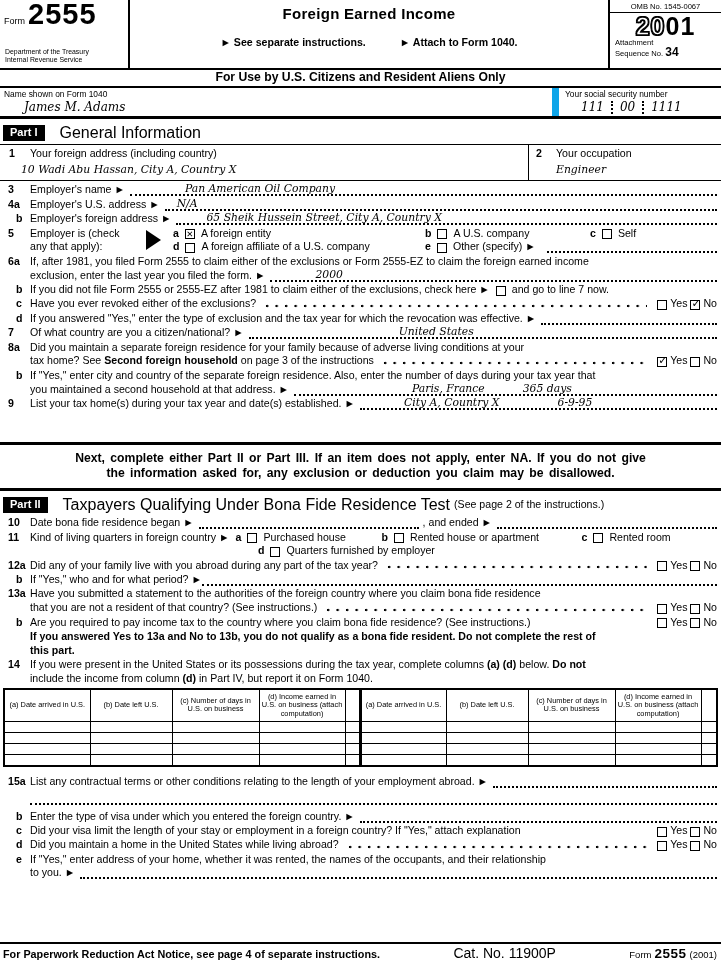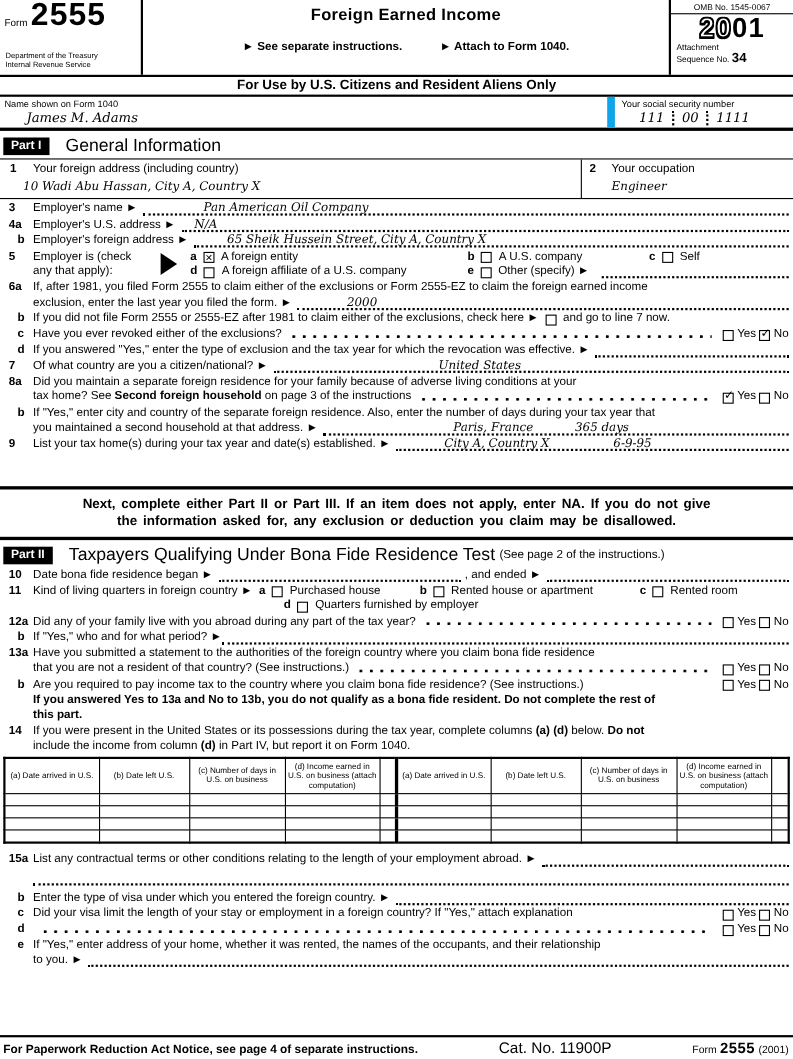--- a/index.html
+++ b/index.html
@@ -617,20 +617,21 @@
             <span>No</span>
           </span>
     </div>
       </div>
   </div>
 
   <div class="r">
     <span class="num sub">d</span>
     <div class="bd">
         <div class="ln">
+      <span>Did you maintain a home in the United States while living abroad?</span>
       <span class="pl"></span>
       <span class="yn">
             <span class="cb"></span>
             <span>Yes</span>
             <span class="cb"></span>
             <span>No</span>
           </span>
     </div>
       </div>
   </div>

